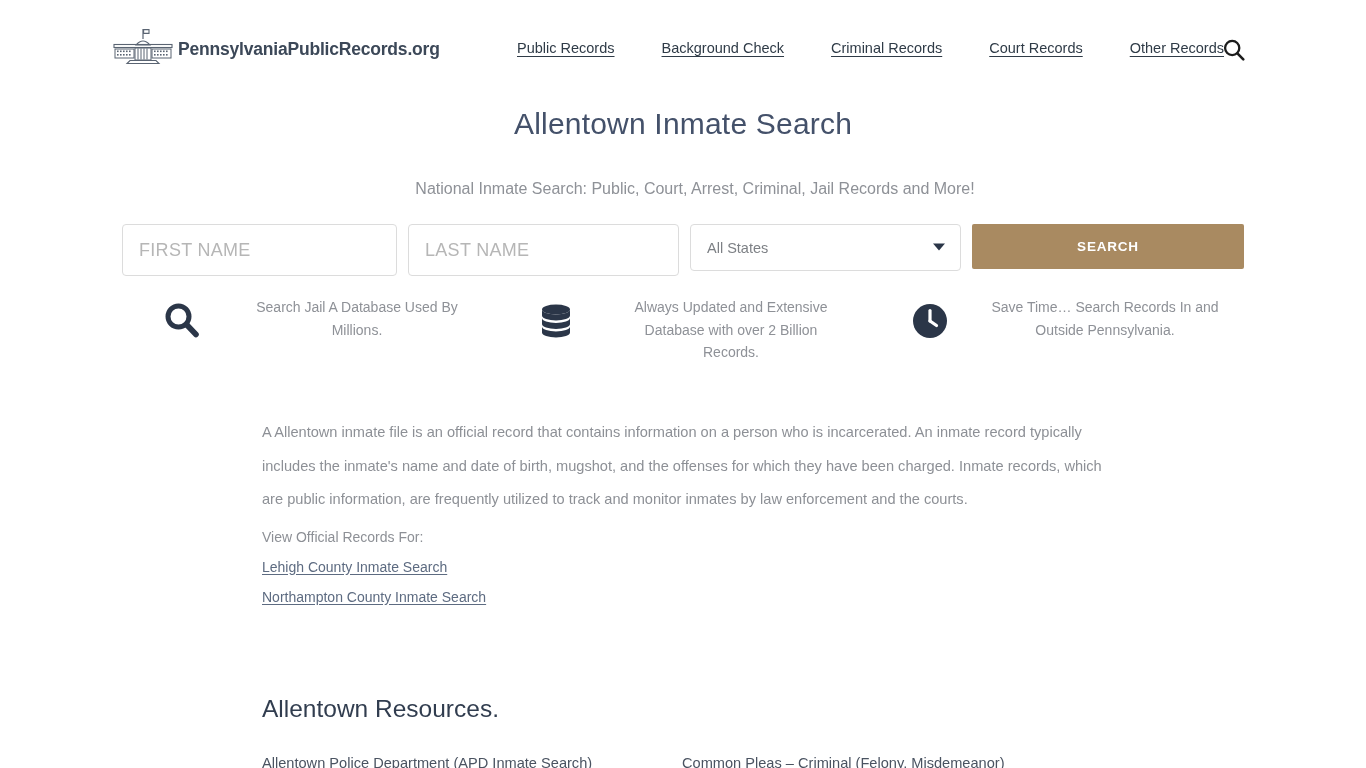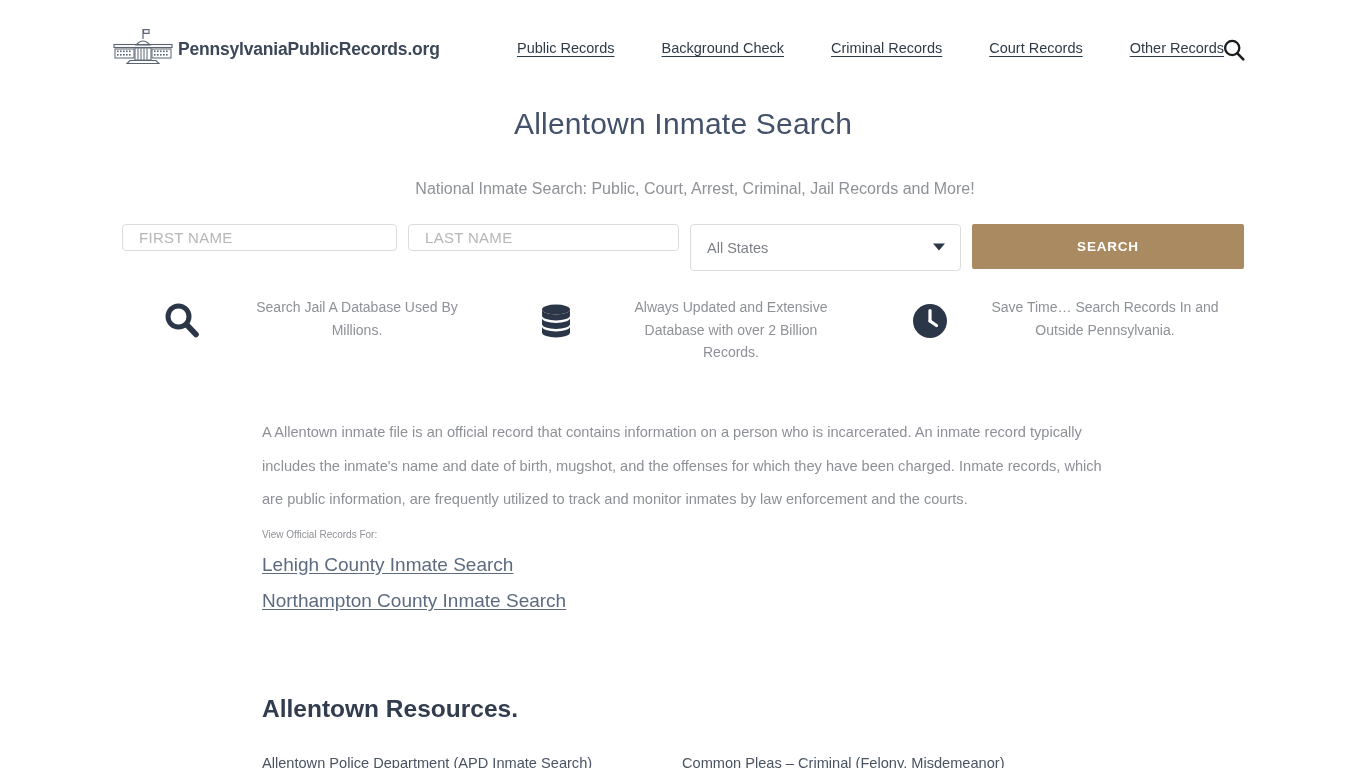--- a/index.html
+++ b/index.html
@@ -72,25 +72,25 @@
     margin: 12px;
   }
 
   
   .search-form {
     position: absolute; top: 224px; left: 122px;
     width: 1122px; height: 45px;
     display: flex; align-items: stretch;
   }
   .field {
-    height: 27px;
+    height: 52px;
     border: 1px solid #dcdcdc;
     border-radius: 4px;
     background: #ffffff;
-    font-size: 15px;
+    font-size: 18px;
     color: #9a9a9a;
     padding: 0 16px;
     font-family: "Liberation Sans", sans-serif;
     outline: none;
   }
   .field::placeholder { color: #b6b6b6; letter-spacing: 0.3px; }
   .field-first { width: 275px; margin-right: 11px; }
   .field-last  { width: 271px; margin-right: 11px; }
   .select-wrap {
     position: relative;
@@ -163,38 +163,38 @@
   }
   .link-primary {
     display: inline-block;
     margin-top: 29px;
     font-size: 14.6px;
     color: #3d4b63;
     text-decoration: underline;
     text-underline-offset: 2px;
   }
   .view-official {
-    font-size: 10px;
+    font-size: 14px;
     color: #8d9096;
     margin: 12px 0 0 0;
   }
   .county-link {
     display: block;
     margin-top: 14px;
-    font-size: 19px;
+    font-size: 14px;
     color: #5d6b81;
     text-decoration: underline;
     text-underline-offset: 2px;
   }
 
   
   .resources-head {
     position: absolute; top: 695px; left: 262px;
     font-size: 24.5px;
-    font-weight: bold;
+    font-weight: normal;
     color: #313d4f;
     margin: 0;
   }
   .resources-grid {
     position: absolute; top: 752px; left: 262px;
     width: 840px;
     display: flex;
   }
   .res-col { width: 430px; }
   .res-item {

